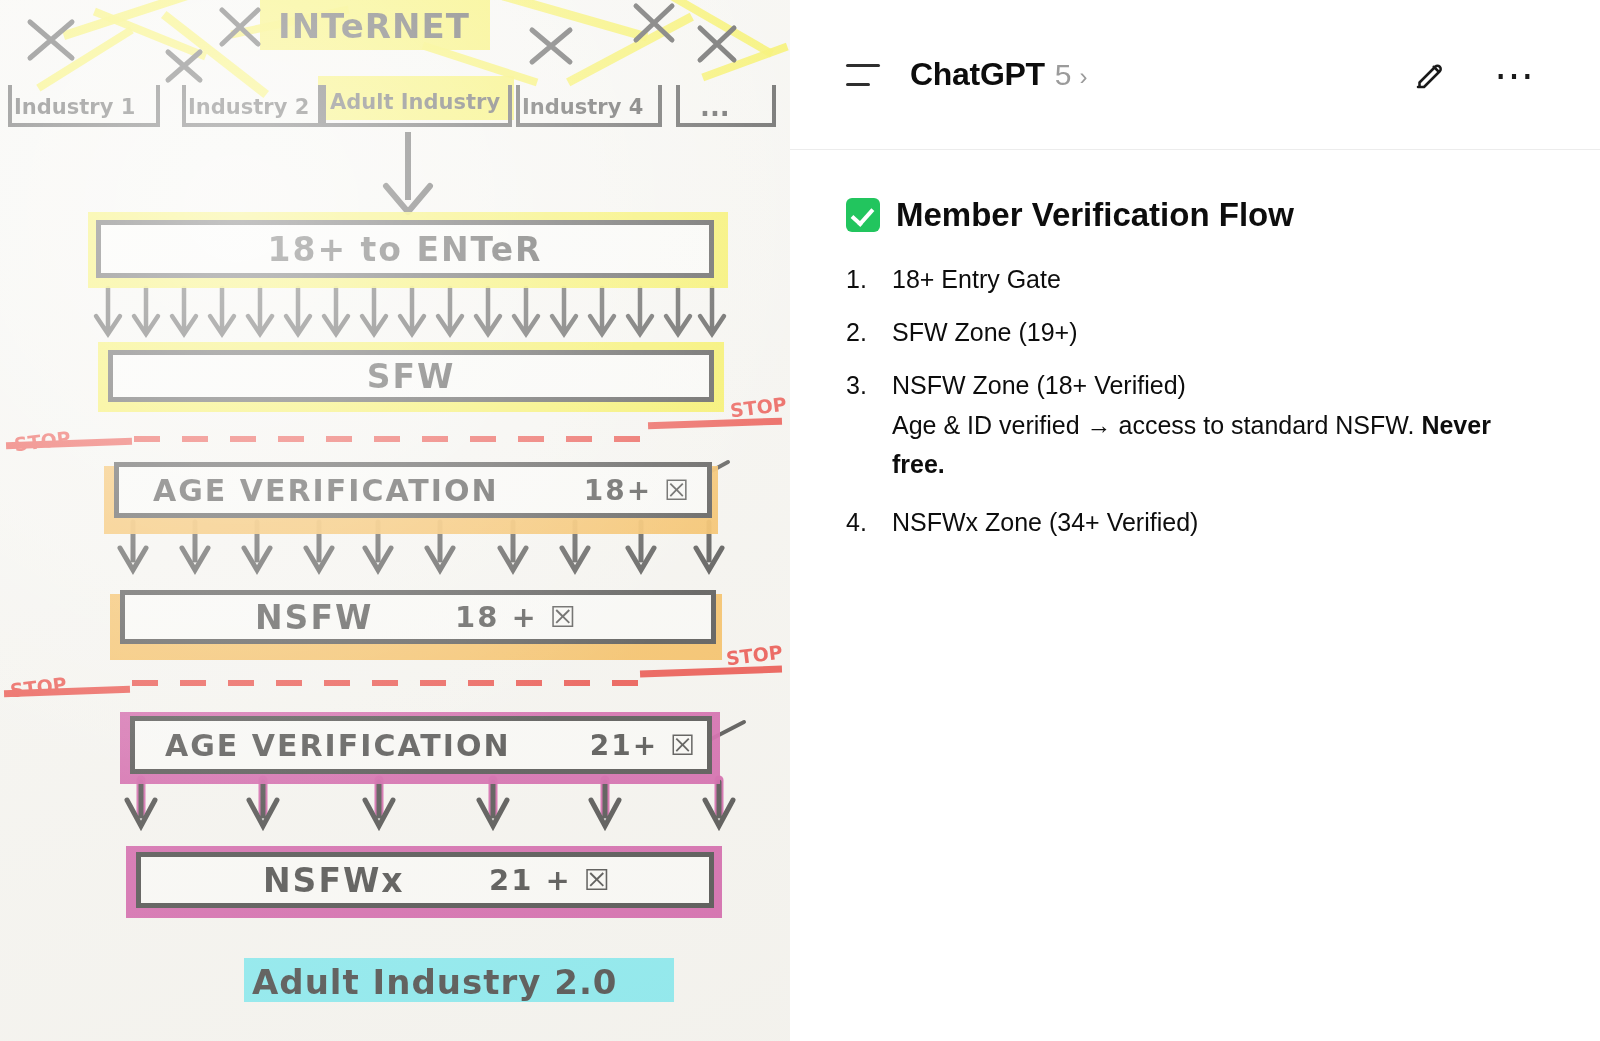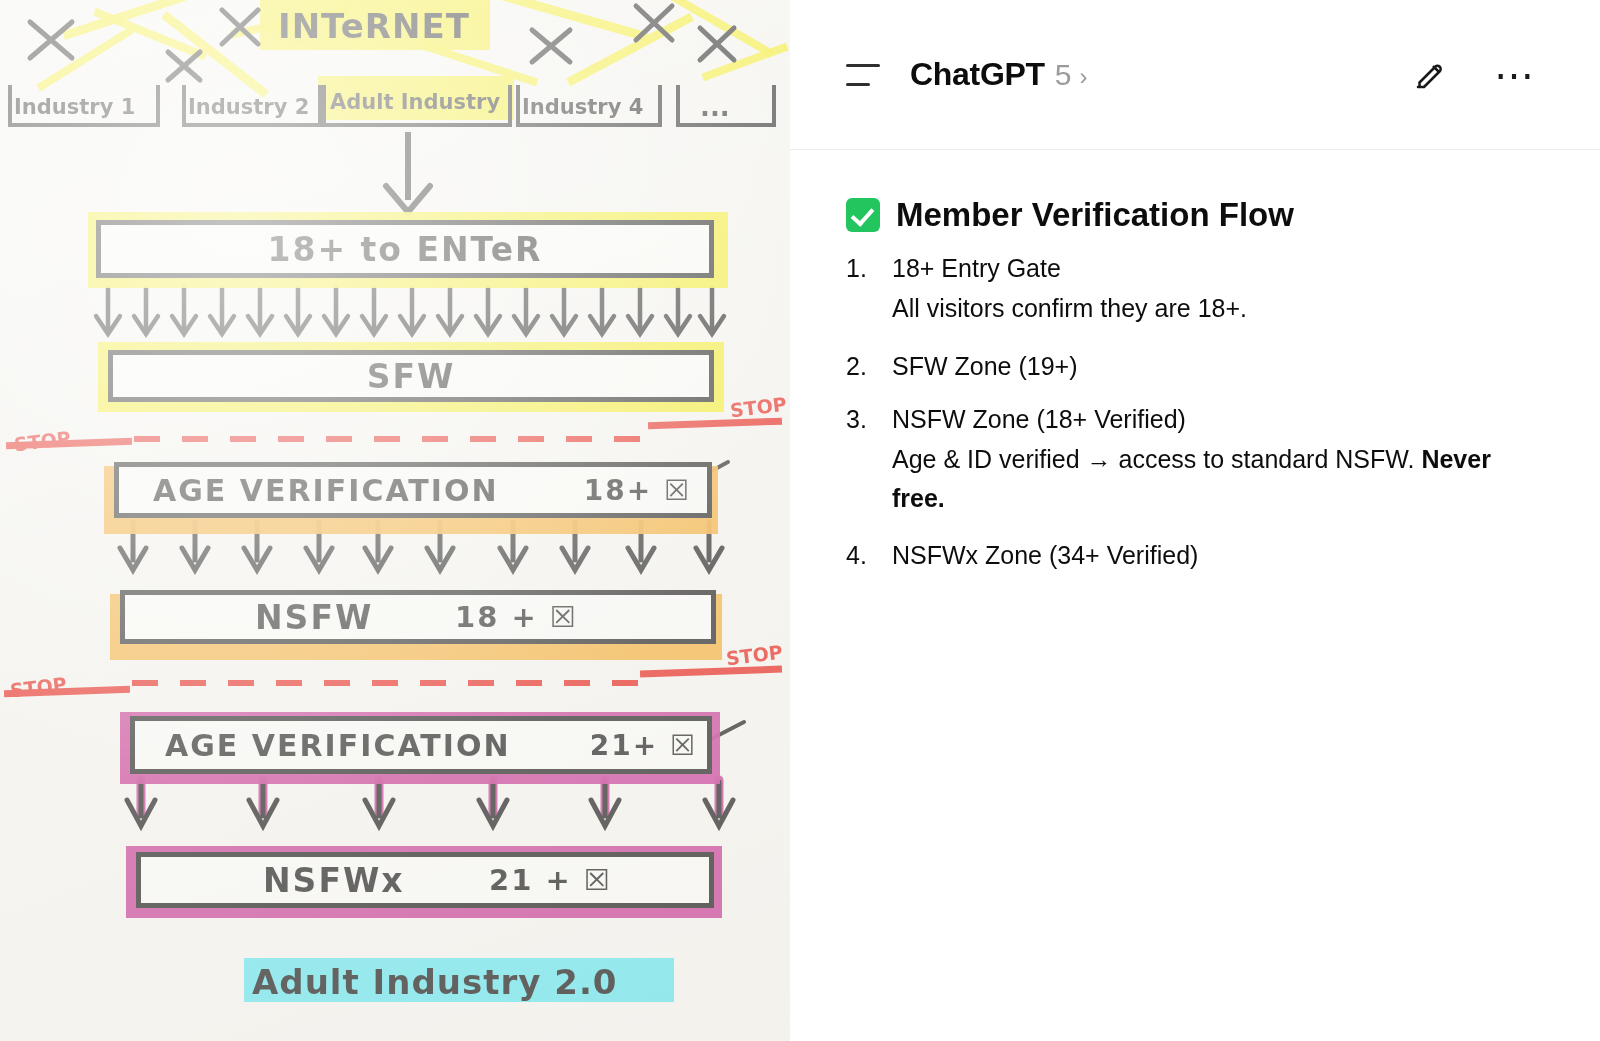--- a/index.html
+++ b/index.html
@@ -154,21 +154,21 @@
     left: 56px; top: 196px;
     width: 700px;
   }
   .msg-title {
     display: flex;
     align-items: center;
     gap: 16px;
     font-size: 33px;
     font-weight: 700;
     color: #0d0d0d;
-    margin-bottom: 20px;
+    margin-bottom: 31px;
   }
   .check-emoji {
     width: 34px; height: 34px;
     background: #22c55e;
     border-radius: 6px;
     position: relative;
     flex: none;
   }
   .check-emoji::after {
     content: "";
@@ -393,21 +393,20 @@
       <div class="msg-title">
         <span class="check-emoji"></span>
         <span>Member Verification Flow</span>
       </div>
 
       <div class="step">
         <div class="step-head">
           <span class="step-num">1.</span>
           <span class="step-title">18+ Entry Gate</span>
         </div>
-        <div class="step-desc">All visitors confirm they are 18+.</div>
       </div>
 
       <div class="step">
         <div class="step-head">
           <span class="step-num">2.</span>
           <span class="step-title">SFW Zone (19+)</span>
         </div>
       </div>
 
       <div class="step">

